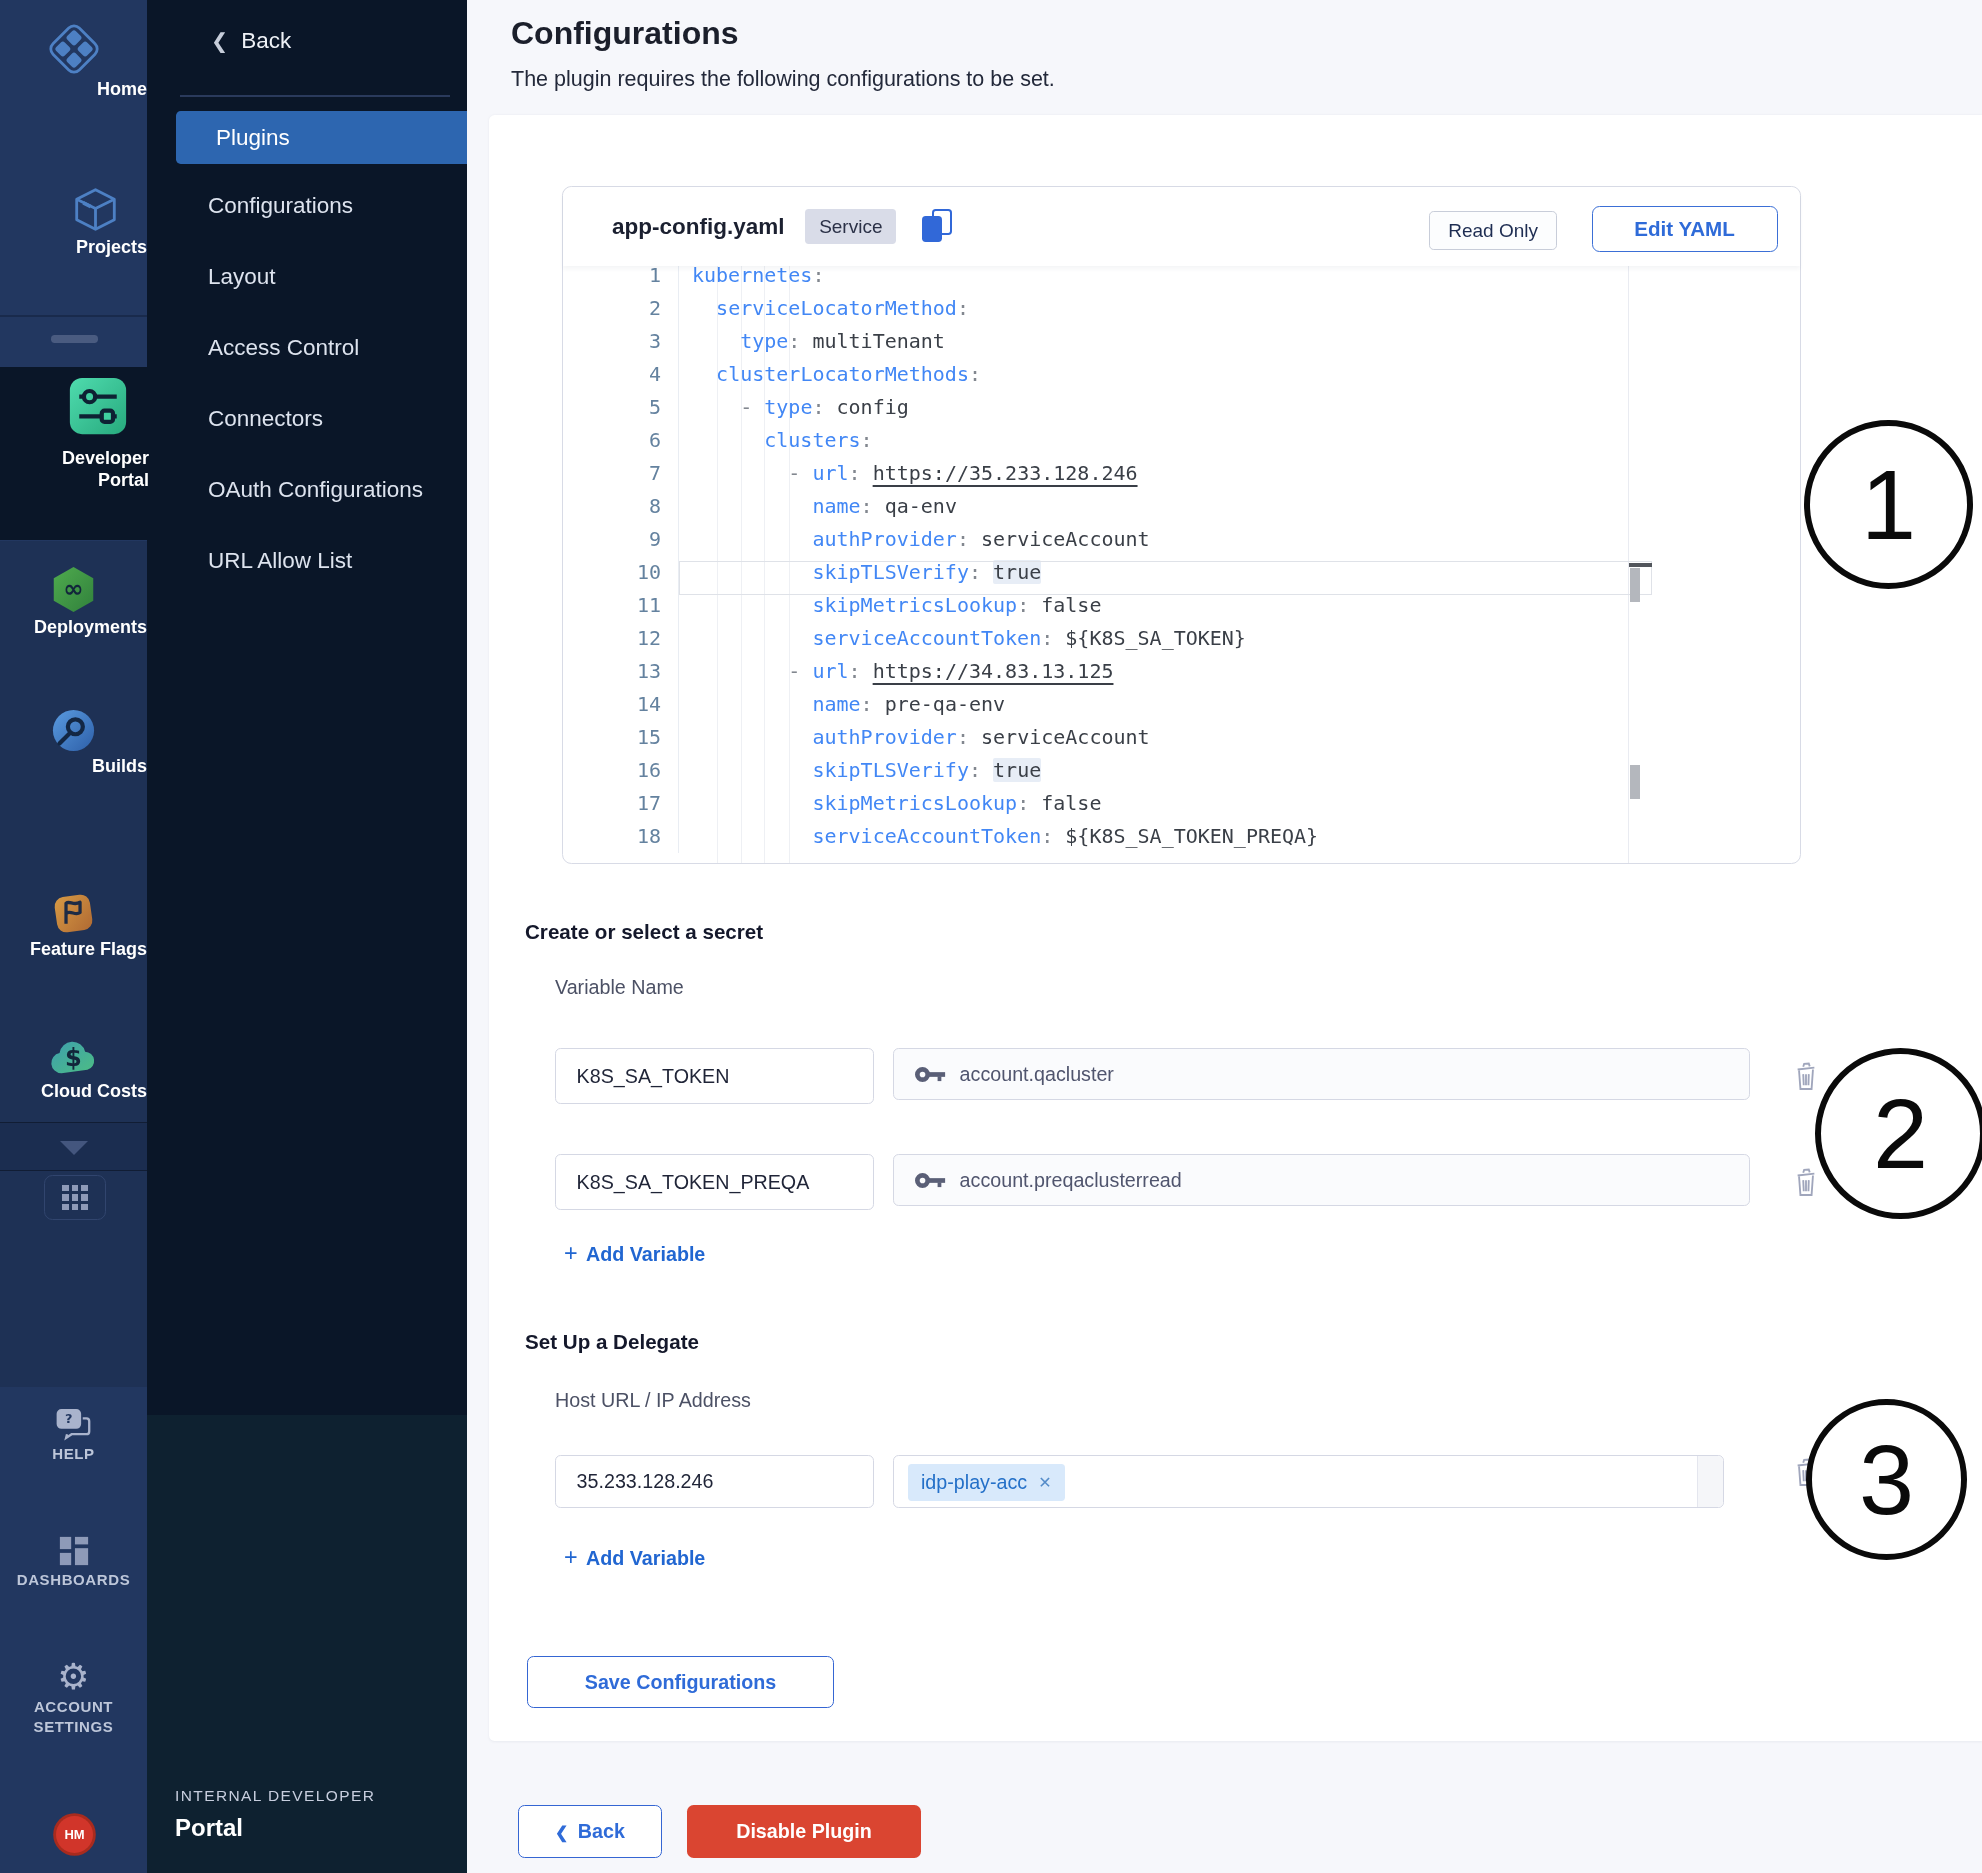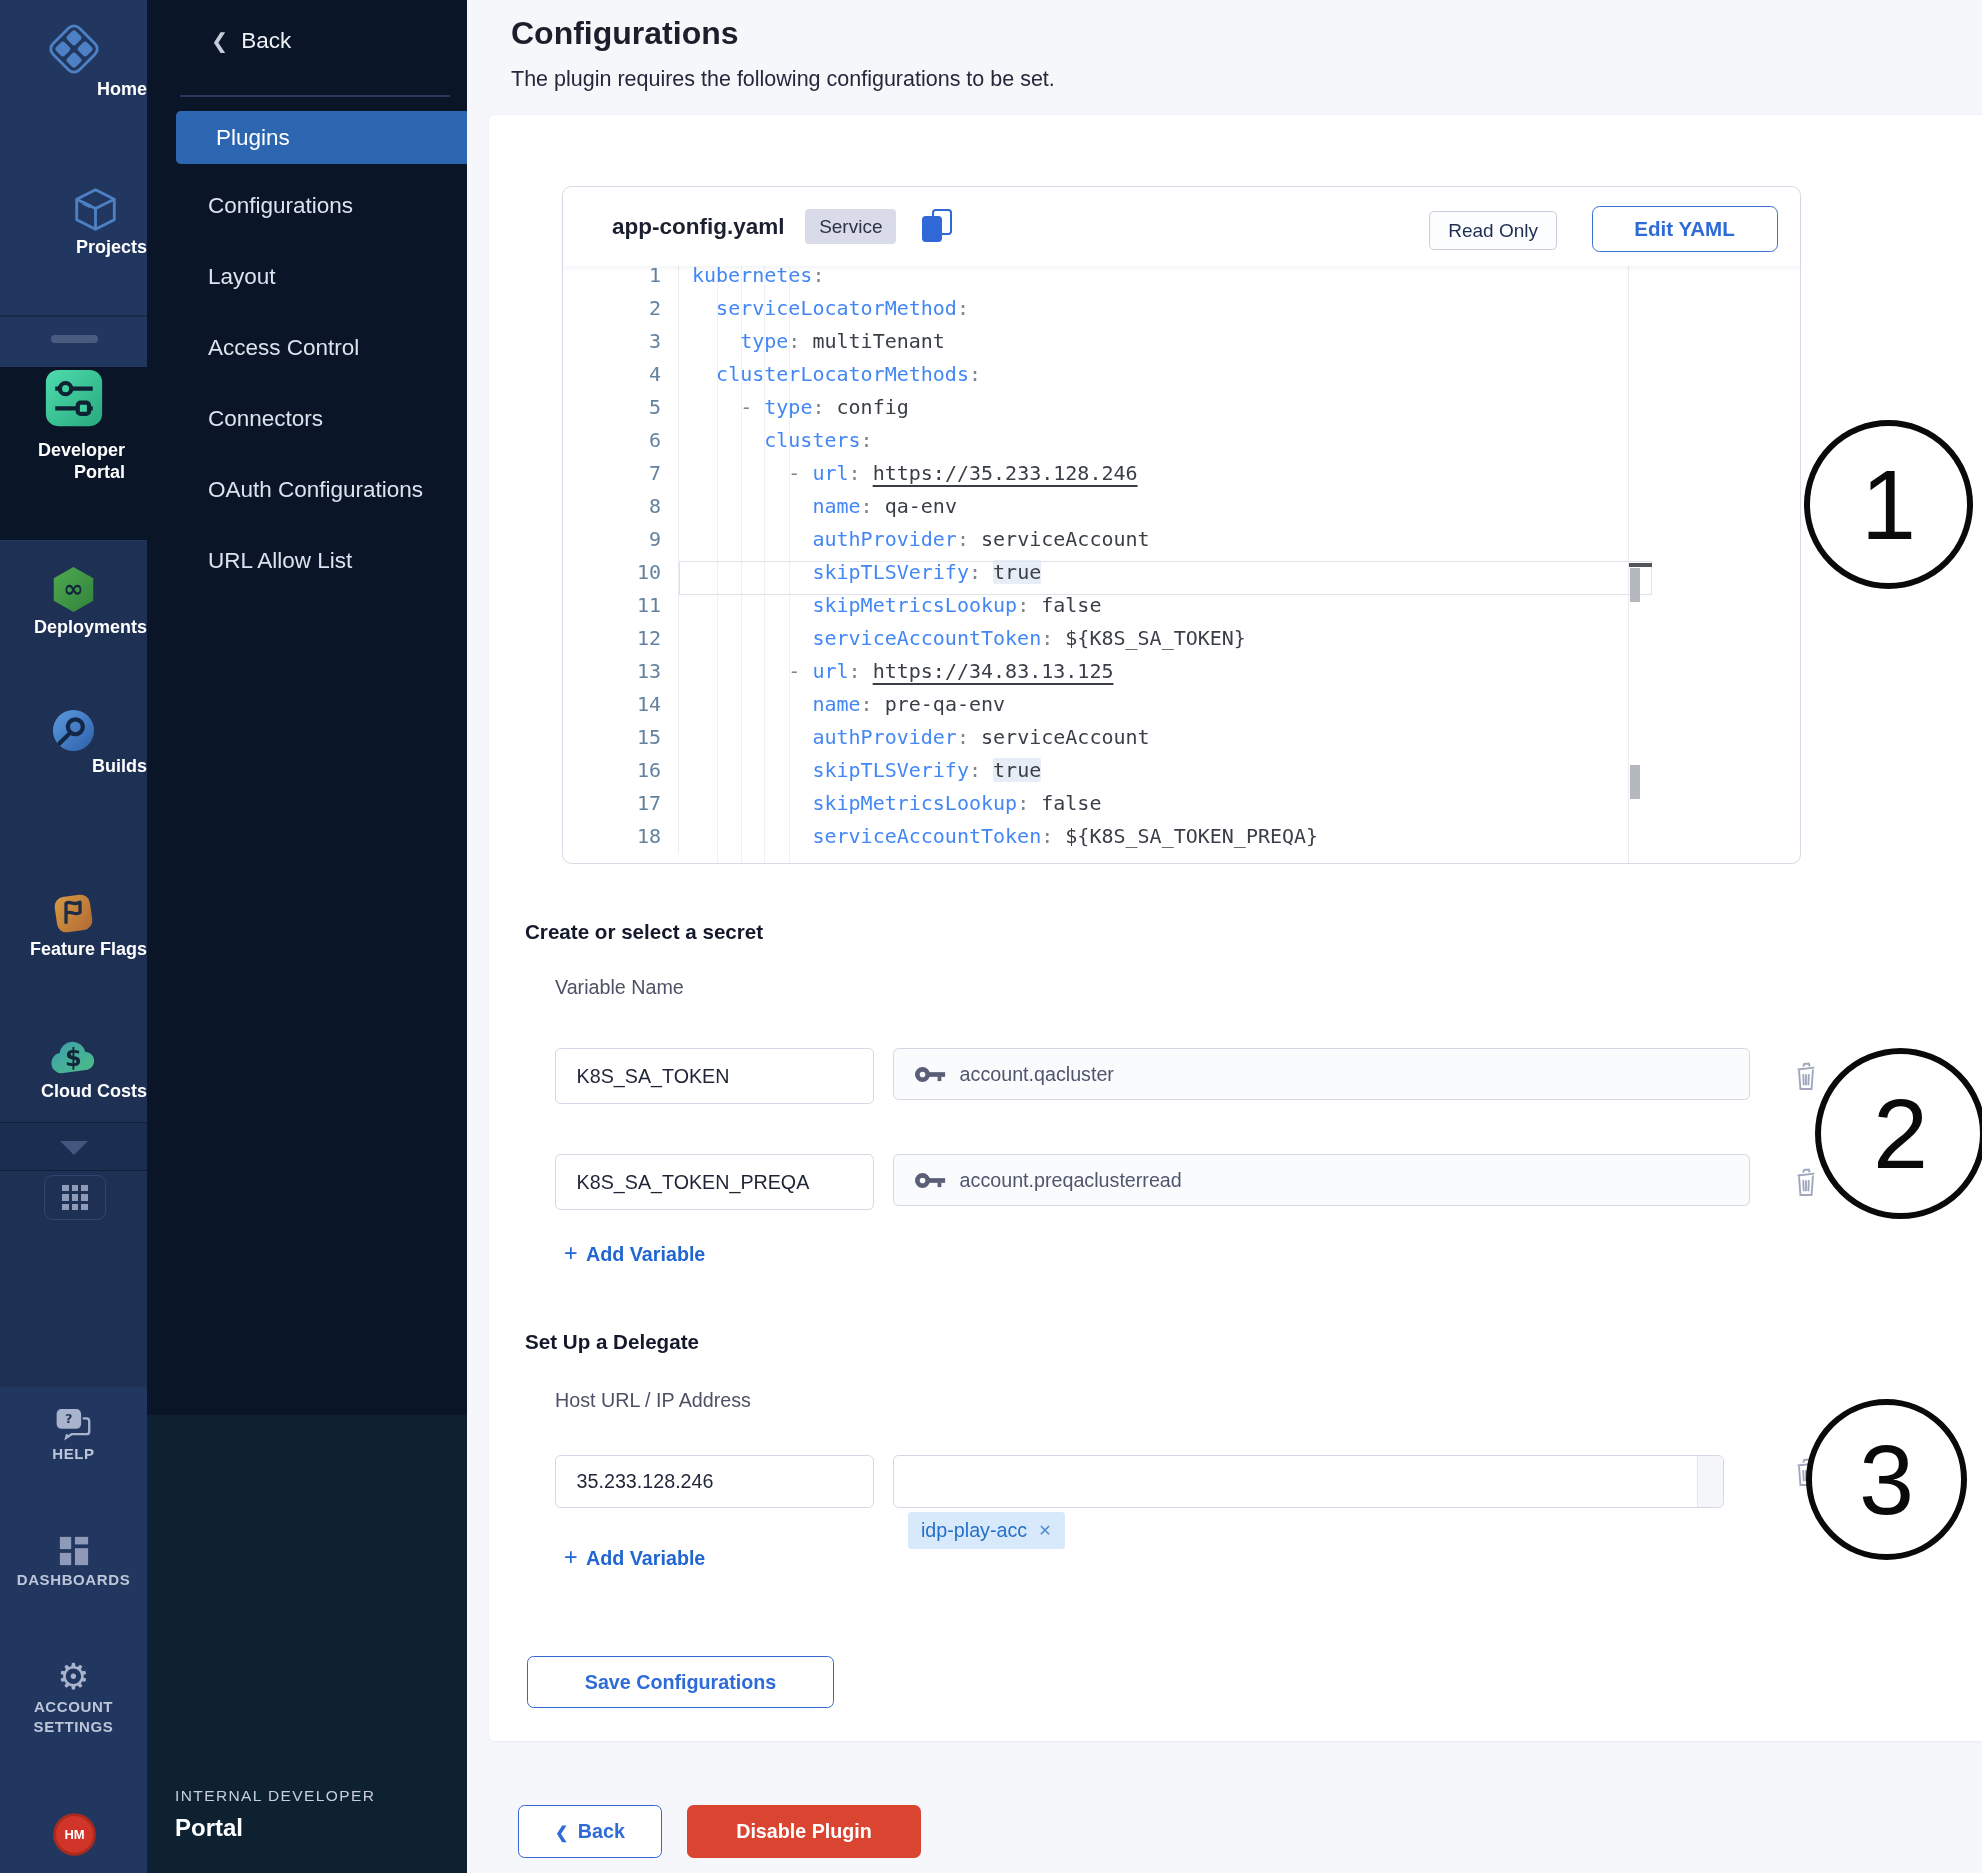--- a/index.html
+++ b/index.html
@@ -107,21 +107,21 @@
   .secret-field .ktxt { font-size:19.7px; color:#50556e; margin-left:13px; }
   .trash { position:absolute; left:1793px; width:26px; height:32px; cursor:pointer; }
   .add-link { position:absolute; left:564px; color:#2166d1; font-size:19.7px; font-weight:700; cursor:pointer; }
   .add-link .plus { font-size:23.4px; font-weight:400; margin-right:8.4px; }
 
   #tags-field { position:absolute; left:893px; top:1455px; width:831px; height:53px; background:#fff;
     border:1.4px solid #d5d8e4; border-radius:5.6px; }
   #tags-scroll { position:absolute; right:0; top:0; width:26px; height:51px; background:#f5f6f9;
     border-left:0.9px solid #e4e6ee; border-radius:0 5.6px 5.6px 0; }
   #chip { position:absolute; left:14px; top:7.5px; height:37px; background:#d8e9fb; border-radius:3.7px;
-    display:flex; align-items:center; padding:12px 13px;margin-top:48px; }
+    display:flex; align-items:center; padding:12px 13px; }
   #chip .lbl { font-size:19.7px; color:#2470c8; }
   #chip .x { font-size:16px; color:#548cc9; margin-left:11.2px; cursor:pointer; }
 
   
   #btn-save { position:absolute; left:527px; top:1656px; width:307px; height:52px; background:#fff;
     border:1.9px solid #3566d3; border-radius:6.6px; color:#2f6bd8; font-size:19.7px; font-weight:700; cursor:pointer;
     font-family:"Liberation Sans",sans-serif; }
   #btn-back { position:absolute; left:518px; top:1805px; width:144px; height:53px; background:#fff;
     border:1.9px solid #3566d3; border-radius:6.6px; color:#2f6bd8; font-size:19.7px; font-weight:700; cursor:pointer;
     font-family:"Liberation Sans",sans-serif; }
@@ -176,21 +176,21 @@
         <svg width="47" height="47" viewBox="0 0 50 50" fill="none" stroke="#4d80c4" stroke-width="3" stroke-linejoin="round">
           <path d="M25 4 L45 14 L45 36 L25 46 L5 36 L5 14 Z"></path>
           <path d="M5 14 L25 24 L45 14"></path>
             <path d="M25 24 L25 46"></path>
           <path d="M12 18 L20 22" stroke-width="4"></path>
           </svg>
       </span>
       <div class="rail-label">Projects</div>
     </div>
 
-    <div class="rail-item" style="top:368px;">
+    <div class="rail-item" style="top:376px;margin-left:24px;">
       <span class="rail-ico">
         <svg width="60" height="60" viewBox="0 0 64 64">
           <defs>
               <linearGradient id="gdp" x1="0" y1="0" x2="1" y2="1">
             <stop offset="0" stop-color="#4fdcae"></stop>
                 <stop offset="1" stop-color="#27a97d"></stop>
               </linearGradient>
             </defs>
           <rect x="2" y="2" width="60" height="60" rx="13" fill="url(#gdp)"></rect>
           <g stroke="#0e2133" stroke-width="4.5" fill="none">

